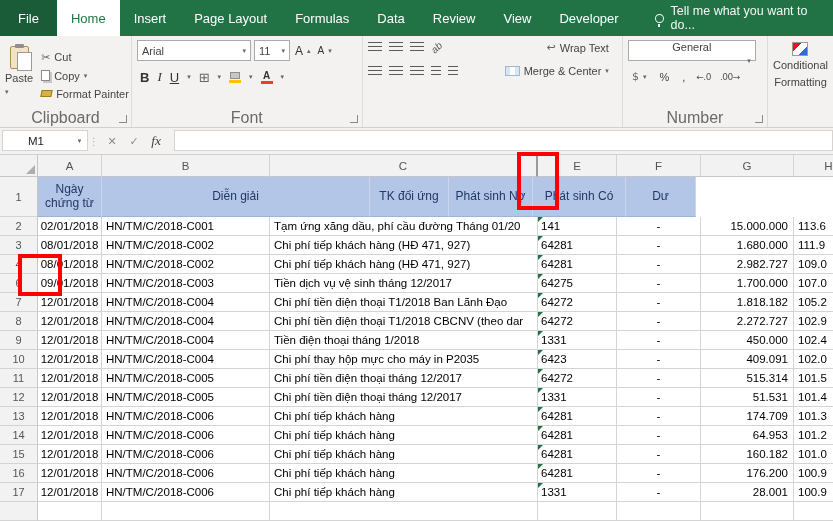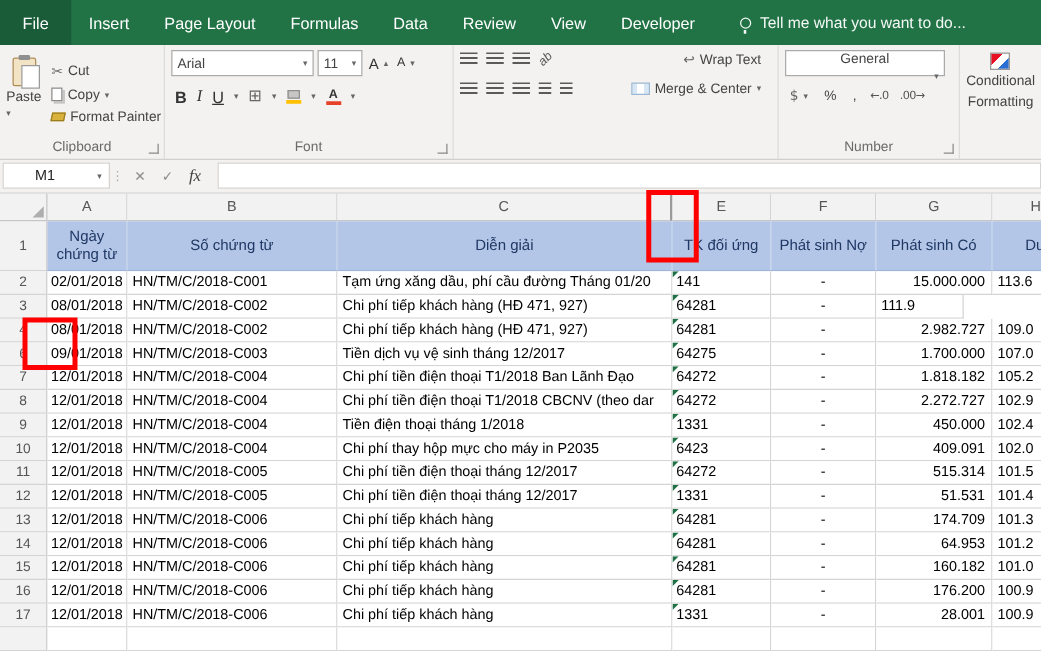--- a/index.html
+++ b/index.html
@@ -4,29 +4,29 @@
 <style>
   * { margin:0; padding:0; box-sizing:border-box; }
   body { font-family:"Liberation Sans", sans-serif; background:#888; }
   .app { width:833px; height:521px; position:relative; overflow:hidden; background:#0ea5e9; }
 
   
   .tabbar { height:36px; background:#217346; display:flex; align-items:stretch; color:#fff; font-size:13px; }
   .tab { padding:0 14px; display:flex; align-items:center; cursor:default; white-space:nowrap; }
   .tab-file { background:#1a5c38; padding:0 18px; }
   .tab.active { background:#ffffff; color:#217346; }
-  .tellme { margin-left:22px; display:flex; align-items:center; gap:7px; font-size:12.5px; opacity:.95;text-align:center; }
+  .tellme { margin-left:22px; display:flex; align-items:center; gap:7px; font-size:12.5px; opacity:.95; }
   .bulb { width:9px; height:9px; border:1px solid #fff; border-radius:50%; position:relative; display:inline-block; }
   .bulb::after { content:""; position:absolute; left:2.5px; top:9px; width:2px; height:3px; background:#fff; }
 
   
   .ribbon { height:92px; background:#f3f2f1; border-bottom:1px solid #d2d0ce; display:flex; font-size:11px; color:#444; }
   .rgroup { position:relative; border-right:1px solid #dedcda; display:flex; flex-direction:column; }
   .rg-content { flex:1; padding:4px 5px 0 5px; }
-  .rg-label { height:17px; font-size:11px; color:#6a6a6a; text-align:center; position:relative; line-height:16px; }
+  .rg-label { height:17px; font-size:16px; color:#6a6a6a; text-align:center; position:relative; line-height:16px; }
   .launcher { position:absolute; right:4px; bottom:4px; width:8px; height:8px; border-right:1px solid #8a8a8a; border-bottom:1px solid #8a8a8a; }
   .dd { font-family:"DejaVu Sans", sans-serif; font-size:7px; color:#666; }
   .ico { font-family:"DejaVu Sans", sans-serif; color:#666; }
   .rbtn { display:flex; align-items:center; gap:4px; white-space:nowrap; padding:1px 2px; border-radius:2px; }
 
   .g-clipboard { width:132px; }
   .g-clipboard .rg-content { display:flex; gap:6px; }
   .paste-btn { width:46px; height:62px; display:flex; flex-direction:column; align-items:center; justify-content:center; gap:3px; }
   .clipico { width:19px; height:23px; background:#f1e3c3; border:1px solid #b08d57; border-radius:2px; position:relative; }
   .clipico::before { content:""; position:absolute; top:-3px; left:4px; width:9px; height:4px; background:#8f8f8f; border-radius:1px; }
@@ -103,20 +103,21 @@
   .redbox-col { left:517px; top:152px; width:42px; height:58px; }
   .redbox-row { left:18px; top:254px; width:44px; height:42px; }
 </style>
 </head>
 <body>
 
 <div class="app">
 
   <div class="tabbar">
     <div class="tab tab-file">File</div>
+    <div class="tab active">Home</div>
     <div class="tab">Insert</div>
     <div class="tab">Page Layout</div>
     <div class="tab">Formulas</div>
     <div class="tab">Data</div>
     <div class="tab">Review</div>
     <div class="tab">View</div>
     <div class="tab">Developer</div>
     <div class="tellme">
       <span class="bulb"></span>
       <span>Tell me what you want to do...</span>
@@ -274,21 +275,20 @@
       <div class="colhead w-c hiddencol">C</div>
       <div class="colhead w-e">E</div>
       <div class="colhead w-f">F</div>
       <div class="colhead w-g">G</div>
       <div class="colhead w-h">H</div>
     </div>
 
     <div class="srow h1">
       <div class="rowhead">1</div>
       <div class="cell hcell w-a">Ngày chứng từ</div>
-      <div class="cell hcell w-b">Số chứng từ</div>
       <div class="cell hcell w-c">Diễn giải</div>
       <div class="cell hcell w-e">TK đối ứng</div>
       <div class="cell hcell w-f">Phát sinh Nợ</div>
       <div class="cell hcell w-g">Phát sinh Có</div>
       <div class="cell hcell w-h">Dư</div>
     </div>
 
     <div>
 
         <div class="srow">
@@ -308,20 +308,21 @@
         <div class="srow">
           <div class="rowhead">3</div>
           <div class="cell w-a c-center">08/01/2018</div>
           <div class="cell w-b c-left">HN/TM/C/2018-C002</div>
           <div class="cell w-c c-left">Chi phí tiếp khách hàng (HĐ 471, 927)</div>
           <div class="cell w-e">
             <span class="gtri"></span>
             <span class="etext">64281</span>
           </div>
           <div class="cell w-f c-center">-</div>
+          <div class="cell w-g c-right">1.680.000</div>
           <div class="cell w-h c-left">111.9</div>
         </div>
 
         <div class="srow">
           <div class="rowhead">4</div>
           <div class="cell w-a c-center">08/01/2018</div>
           <div class="cell w-b c-left">HN/TM/C/2018-C002</div>
           <div class="cell w-c c-left">Chi phí tiếp khách hàng (HĐ 471, 927)</div>
           <div class="cell w-e">
             <span class="gtri"></span>

